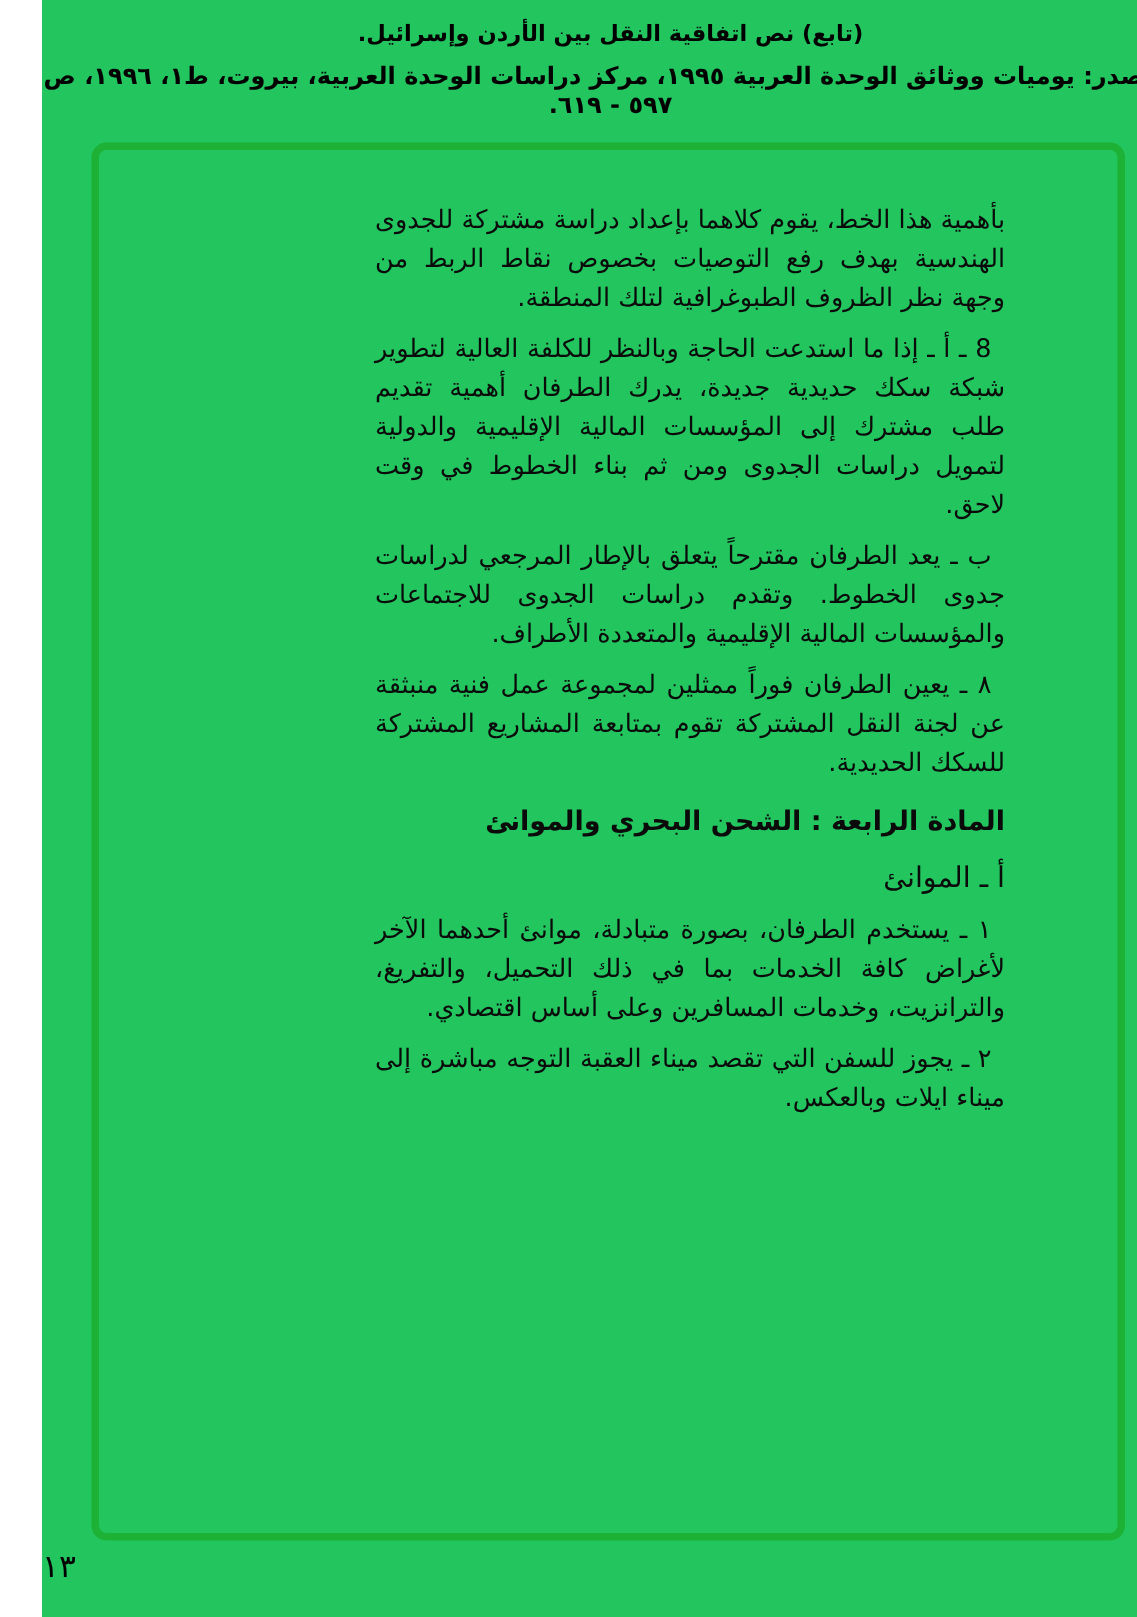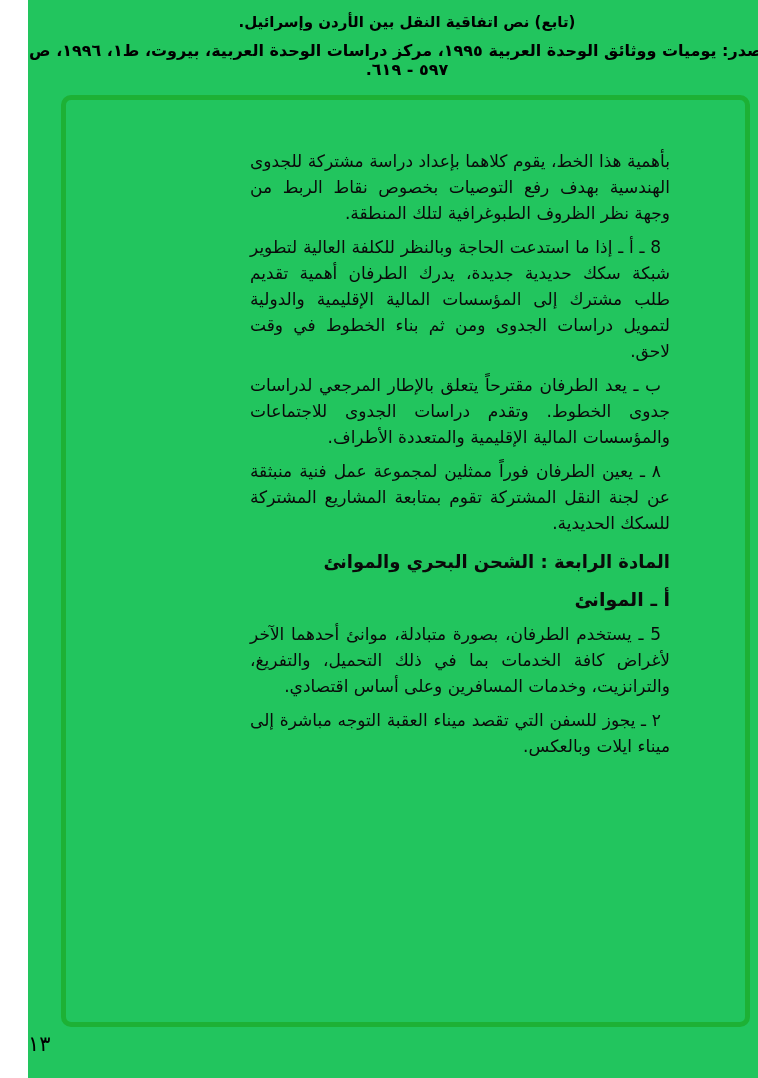--- a/index.html
+++ b/index.html
@@ -41,21 +41,21 @@
     top: 95px;
     width: 679px;
     height: 922px;
     border: 5px solid #1db135;
     border-radius: 10px;
     background: transparent;
   }
   .content {
     position: absolute;
     left: 222px;
-    top: 148px;
+    top: 134px;
     width: 420px;
     direction: rtl;
     text-align: justify;
     font-size: 17px;
     line-height: 26px;
     color: #0a0a0a;
   }
   .content p {
     margin: 0 0 8px 0;
   }
@@ -66,21 +66,21 @@
     font-size: 18px;
     line-height: 32px;
     font-weight: bold;
     text-align: right;
     margin: 10px 0 8px 0;
     white-space: nowrap;
   }
   .section-subheading {
     font-size: 19px;
     line-height: 27px;
-    font-weight: bold;
+    font-weight: normal;
     text-align: right;
     margin: 0 0 8px 0;
   }
   .page-number {
     position: absolute;
     top: 1032px;
     left: 0;
     right: 0;
     text-align: left;
     font-size: 21px;
@@ -102,19 +102,19 @@
   <div class="content">
     <p>بأهمية هذا الخط، يقوم كلاهما بإعداد دراسة مشتركة للجدوى الهندسية بهدف رفع التوصيات بخصوص نقاط الربط من وجهة نظر الظروف الطبوغرافية لتلك المنطقة.</p>
     <p class="indented">8 ـ أ ـ إذا ما استدعت الحاجة وبالنظر للكلفة العالية لتطوير شبكة سكك حديدية جديدة، يدرك الطرفان أهمية تقديم طلب مشترك إلى المؤسسات المالية الإقليمية والدولية لتمويل دراسات الجدوى ومن ثم بناء الخطوط في وقت لاحق.</p>
     <p class="indented">ب ـ يعد الطرفان مقترحاً يتعلق بالإطار المرجعي لدراسات جدوى الخطوط. وتقدم دراسات الجدوى للاجتماعات والمؤسسات المالية الإقليمية والمتعددة الأطراف.</p>
     <p class="indented">٨ ـ يعين الطرفان فوراً ممثلين لمجموعة عمل فنية منبثقة عن لجنة النقل المشتركة تقوم بمتابعة المشاريع المشتركة للسكك الحديدية.</p>
 
     <div class="article-heading">المادة الرابعة :  الشحن البحري والموانئ</div>
 
     <div class="section-subheading">أ ـ الموانئ</div>
 
-    <p class="indented">5 ـ يستخدم الطرفان، بصورة متبادلة، موانئ أحدهما الآخر لأغراض كافة الخدمات بما في ذلك التحميل، والتفريغ، والترانزيت، وخدمات المسافرين وعلى أساس اقتصادي.</p>
+    <p class="indented">١ ـ يستخدم الطرفان، بصورة متبادلة، موانئ أحدهما الآخر لأغراض كافة الخدمات بما في ذلك التحميل، والتفريغ، والترانزيت، وخدمات المسافرين وعلى أساس اقتصادي.</p>
     <p class="indented">٢ ـ يجوز للسفن التي تقصد ميناء العقبة التوجه مباشرة إلى ميناء ايلات وبالعكس.</p>
   </div>
 
   <div class="page-number">١٣</div>
 
 </div>
 
 </body></html>

